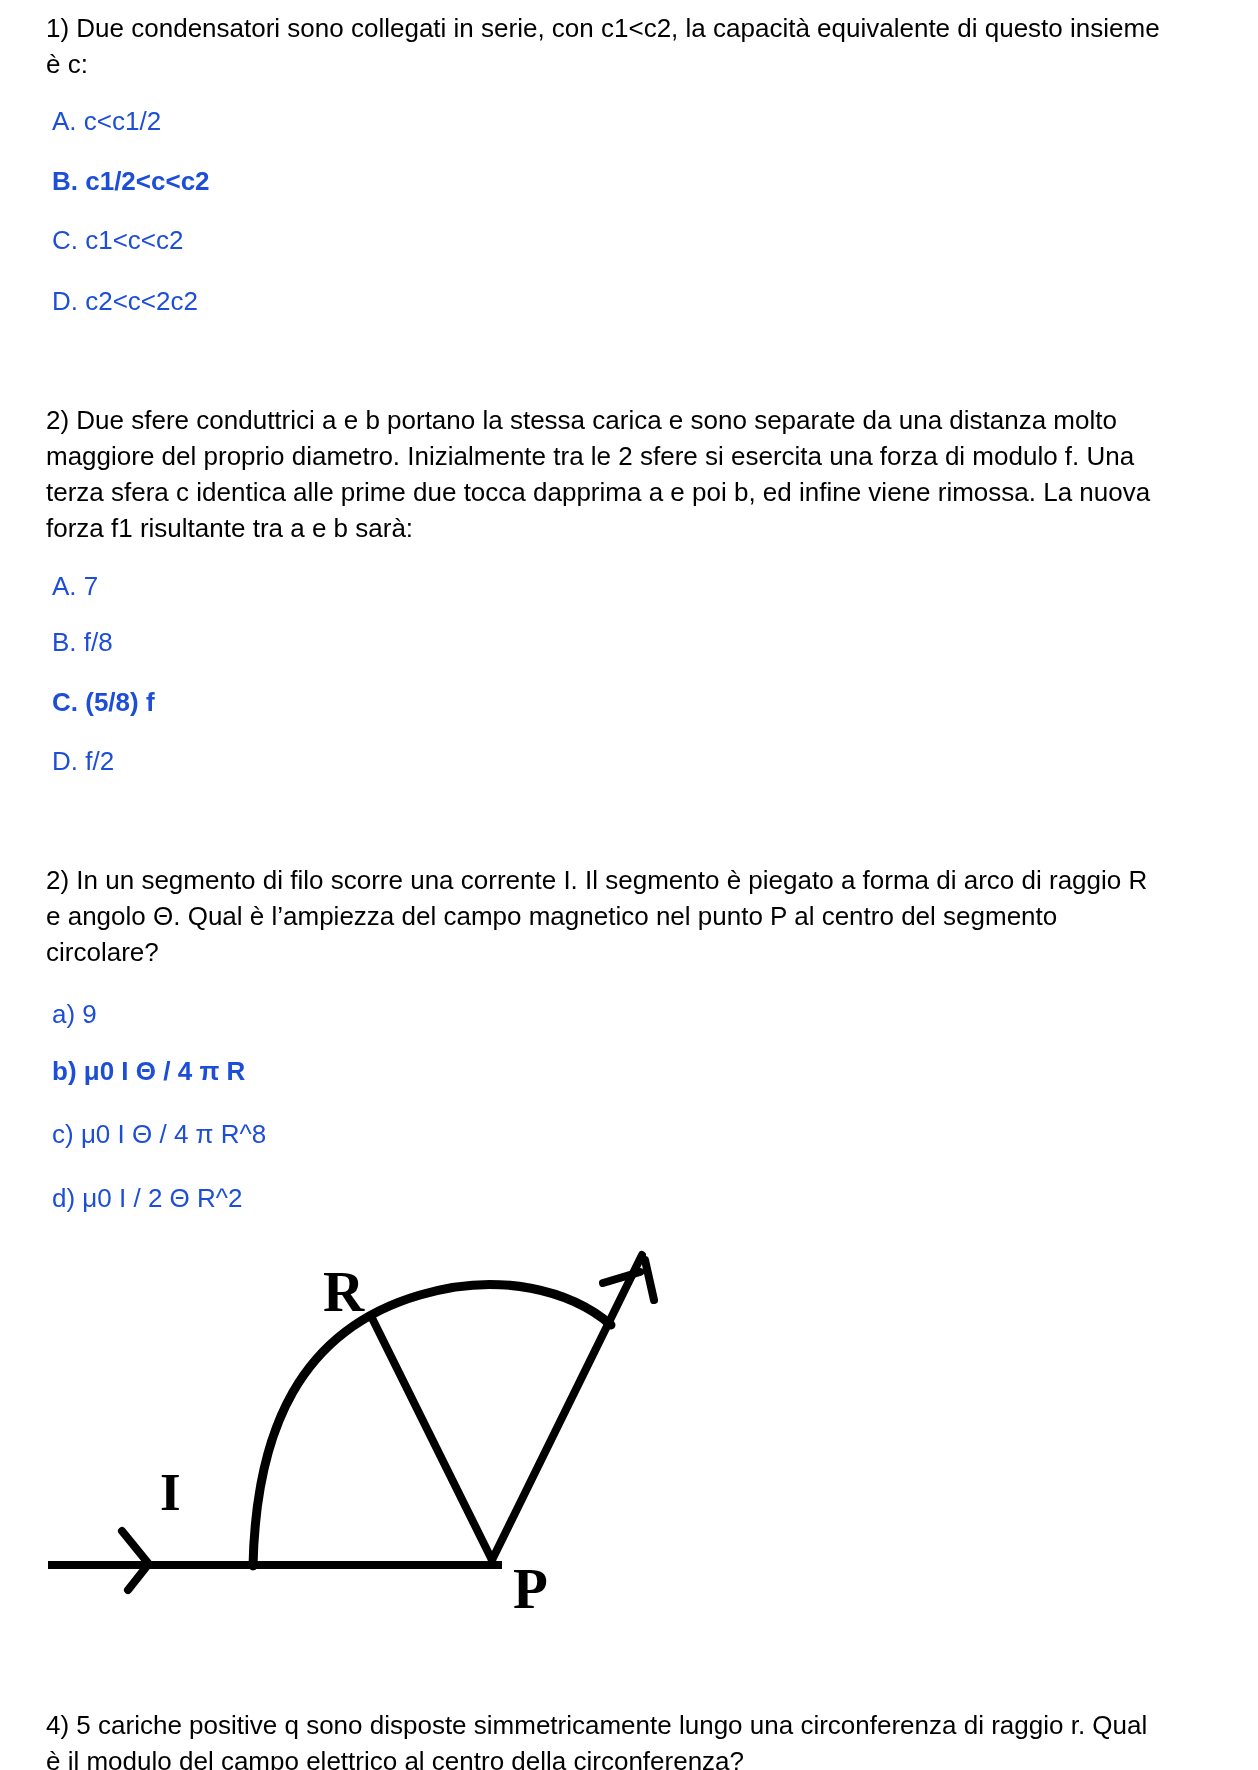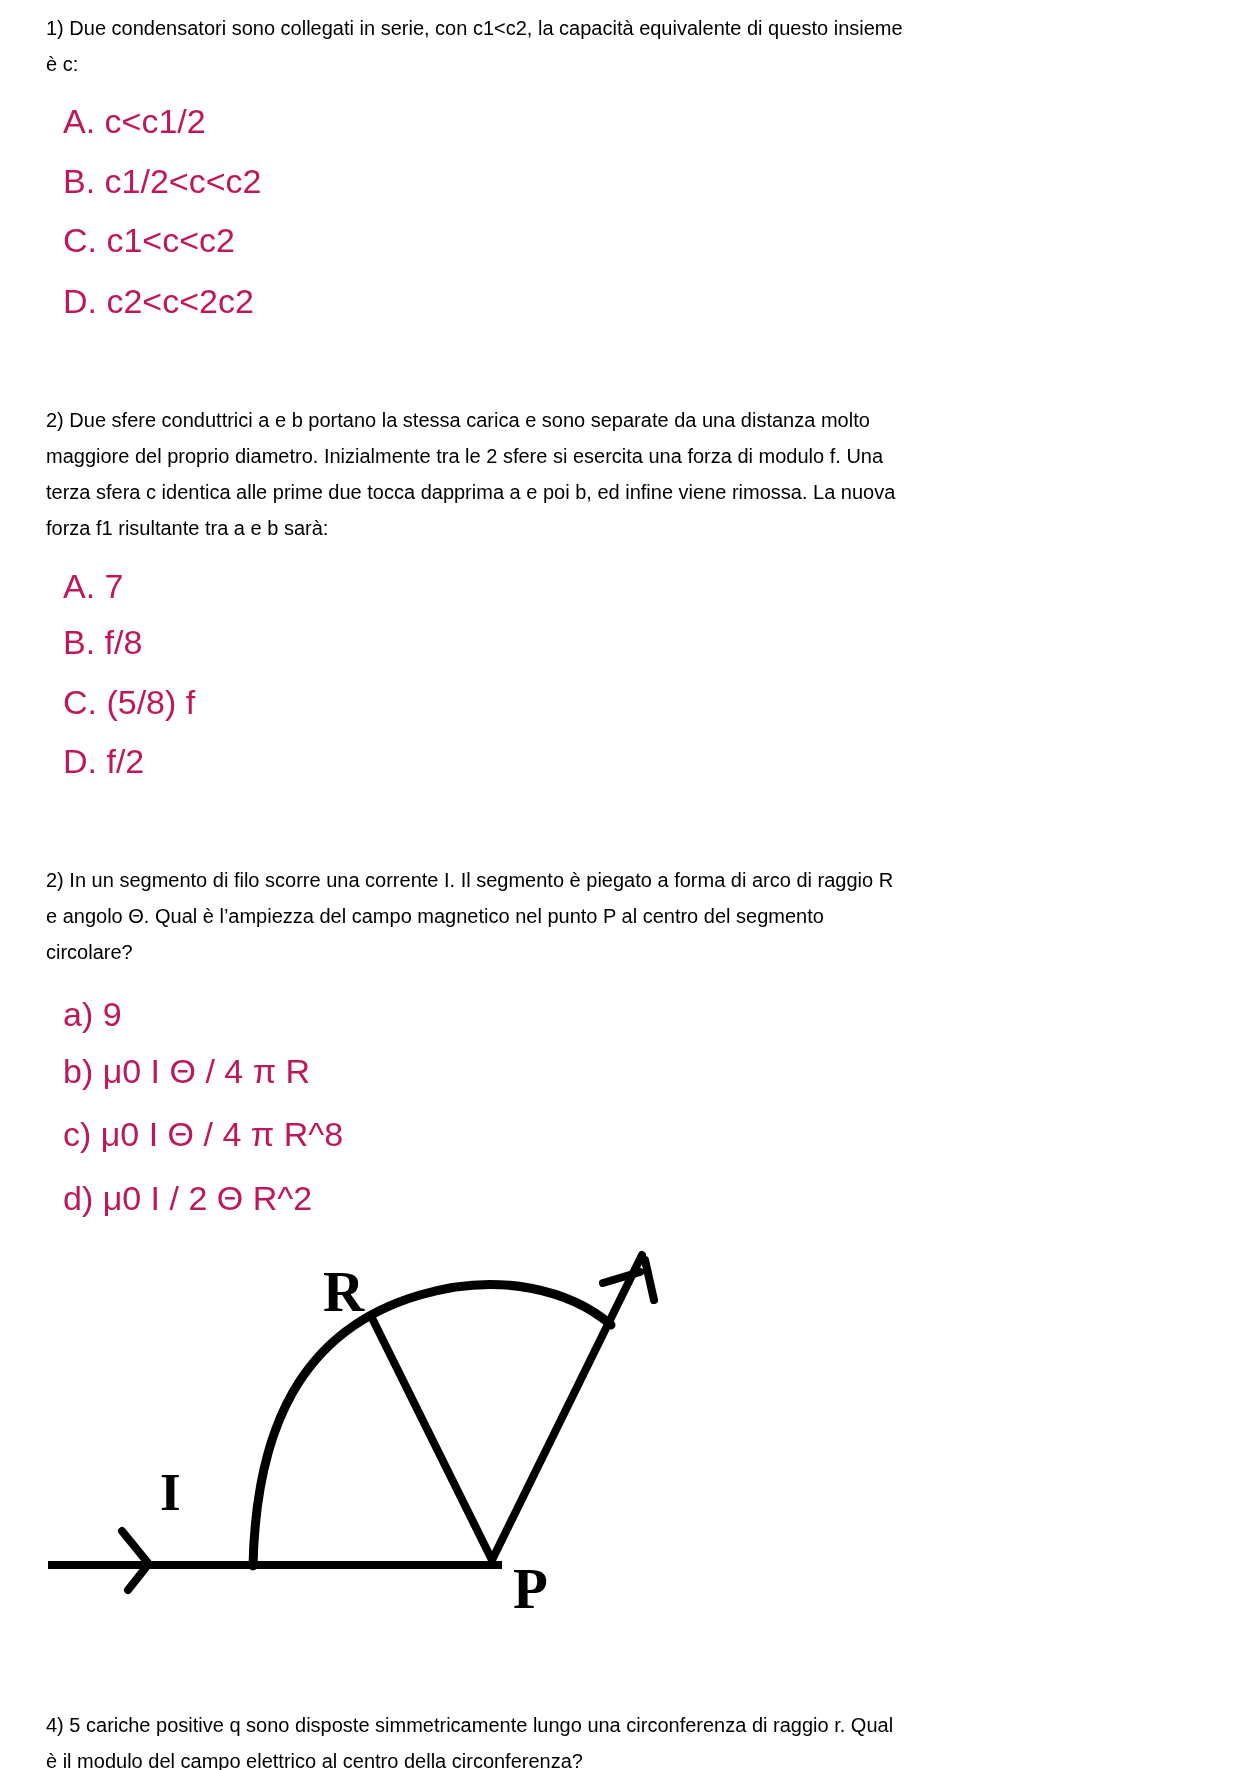--- a/index.html
+++ b/index.html
@@ -4,29 +4,29 @@
 <style>
   html, body { margin: 0; padding: 0; }
   body {
     width: 1258px; height: 1770px;
     background: #ffffff; color: #000000;
     position: relative; overflow: hidden;
     font-family: "Liberation Sans", "DejaVu Sans", sans-serif;
   }
   .para {
     position: absolute; left: 46px;
-    font-size: 20px; line-height: 36px;
+    font-size: 26px; line-height: 36px;
     white-space: pre; color: #000;
   }
   .opt {
-    position: absolute; left: 63px;
-    font-size: 34px; line-height: 36px;
-    white-space: pre; color: #be185d;
+    position: absolute; left: 52px;
+    font-size: 26px; line-height: 36px;
+    white-space: pre; color: #1d4ed8;
   }
-  .bold { font-weight: normal; }
+  .bold { font-weight: bold; }
   .dlabel {
     position: absolute; color: #000;
     font-family: "Liberation Serif", "DejaVu Serif", serif;
     font-weight: bold; line-height: 1;
   }
   .lbl-r { left: 323px; top: 1263px; font-size: 57px; }
   .lbl-i { left: 160px; top: 1466px; font-size: 53px; }
   .lbl-p { left: 513px; top: 1560px; font-size: 57px; }
   svg.diagram { position: absolute; left: 0; top: 1230px; }
   svg .stroke { stroke: #000000; fill: none; }

